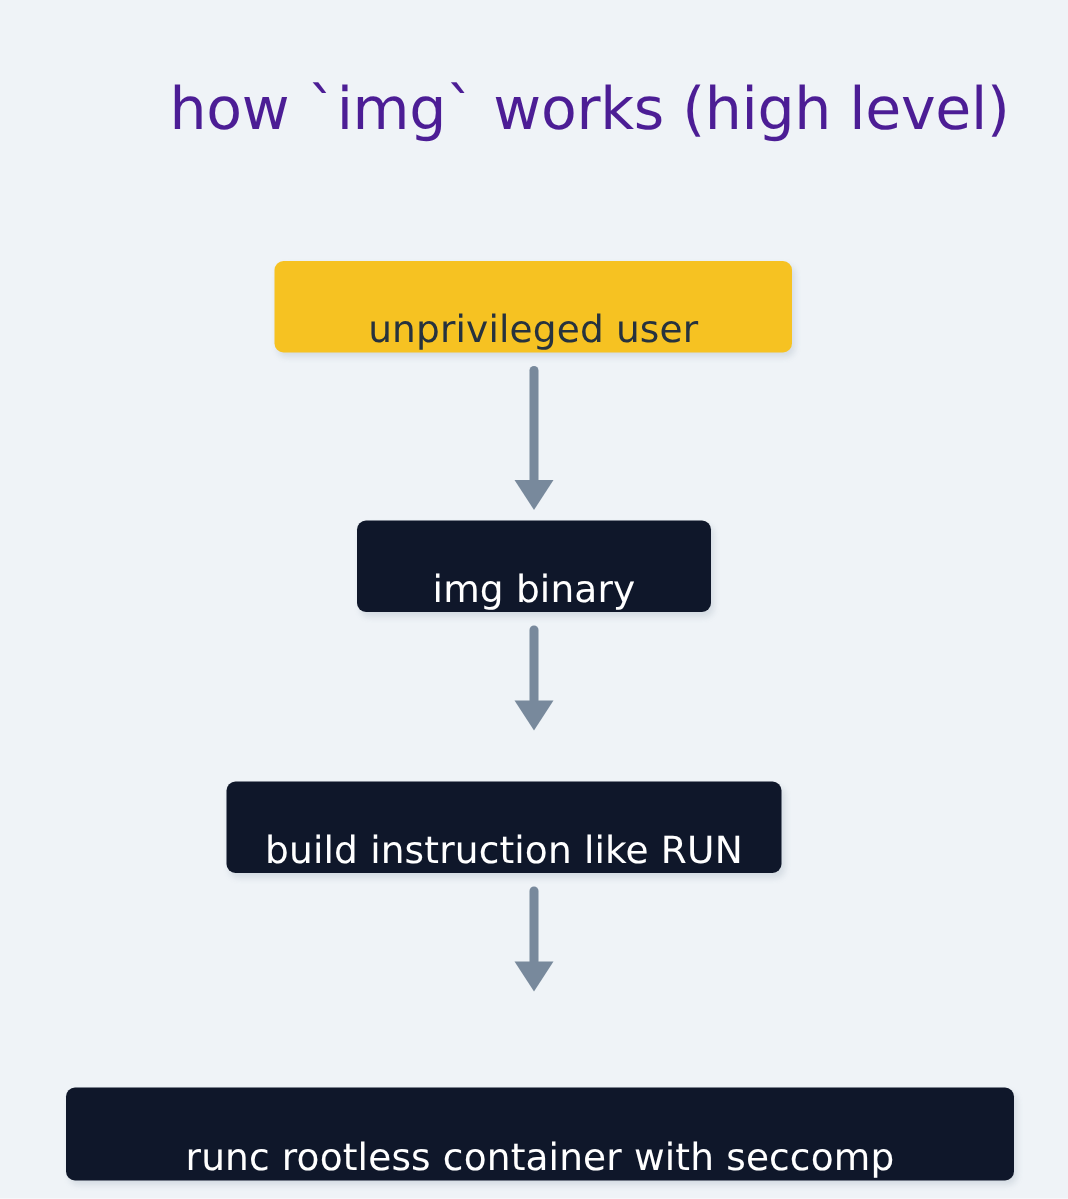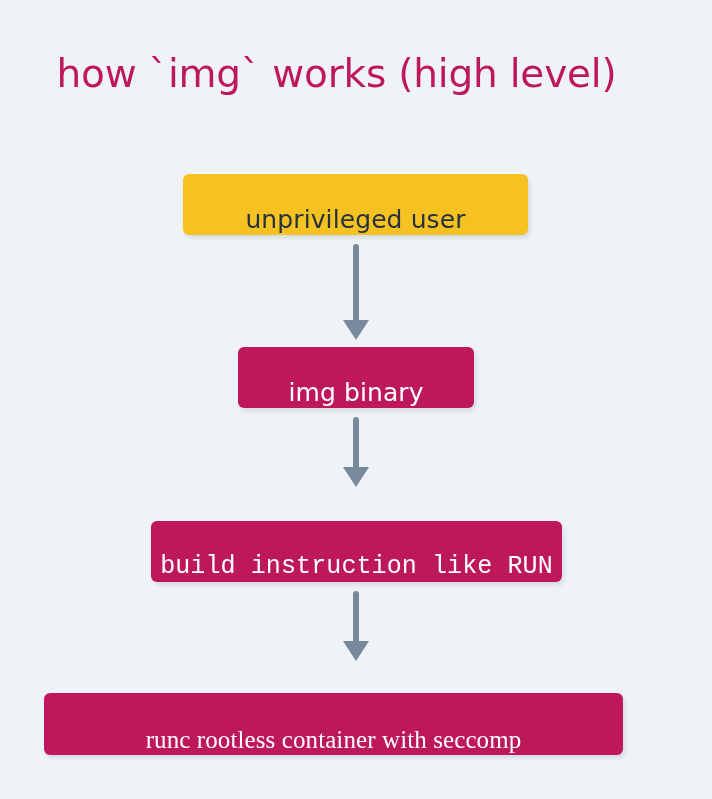--- a/index.html
+++ b/index.html
@@ -17,25 +17,25 @@
     position: relative;
     width: 712px;
     height: 799px;
     background: #eff3f7;
   }
   #diagram-title {
     position: absolute;
     left: 0;
     top: 48px;
     width: 673px;
-    text-align: center;
+    text-align: right;
     font-size: 39px;
     line-height: 52px;
     letter-spacing: -0.2px;
-    color: #be185d;
+    color: #4c1d95;
     font-weight: 400;
     white-space: pre;
   }
   .node {
     position: absolute;
     box-sizing: border-box;
     border-radius: 6px;
     display: flex;
     align-items: flex-end;
     justify-content: center;
@@ -49,21 +49,21 @@
     white-space: nowrap;
     letter-spacing: 0.1px;
   }
   .node-start {
     background: #f6c222;
   }
   .node-start .node-label {
     color: #26323e;
   }
   .node-step {
-    background: #be185d;
+    background: #0f172a;
   }
   .node-step .node-label {
     color: #ffffff;
   }
   #edge-layer {
     position: absolute;
     left: 0;
     top: 0;
     width: 712px;
     height: 799px;
@@ -102,21 +102,21 @@
   </svg>
 
   <div class="node node-start" style="left:183px; top:174px; width:345px; height:61px;">
     <span class="node-label">unprivileged user</span>
   </div>
 
   <div class="node node-step" style="left:238px; top:347px; width:236px; height:61px;">
     <span class="node-label">img binary</span>
   </div>
 
-  <div class="node node-step" style="left:151px; top:521px; width:411px; height:61px;font-family:Liberation Mono, monospace;">
+  <div class="node node-step" style="left:151px; top:521px; width:370px; height:61px;">
     <span class="node-label">build instruction like RUN</span>
   </div>
 
-  <div class="node node-step" style="left:44px; top:693px; width:579px; height:62px;font-family:Liberation Serif, serif;">
+  <div class="node node-step" style="left:44px; top:725px; width:632px; height:62px;">
     <span class="node-label">runc rootless container with seccomp</span>
   </div>
 
 </div>
 
 </body></html>

